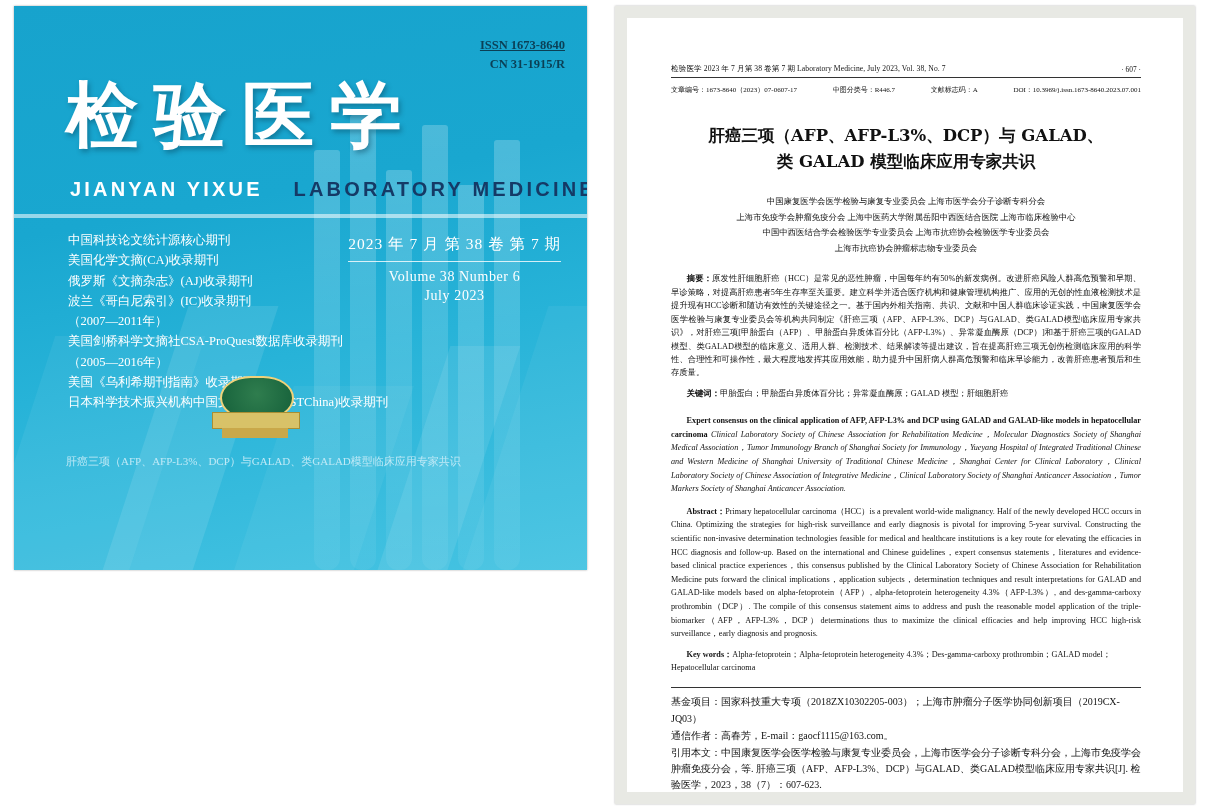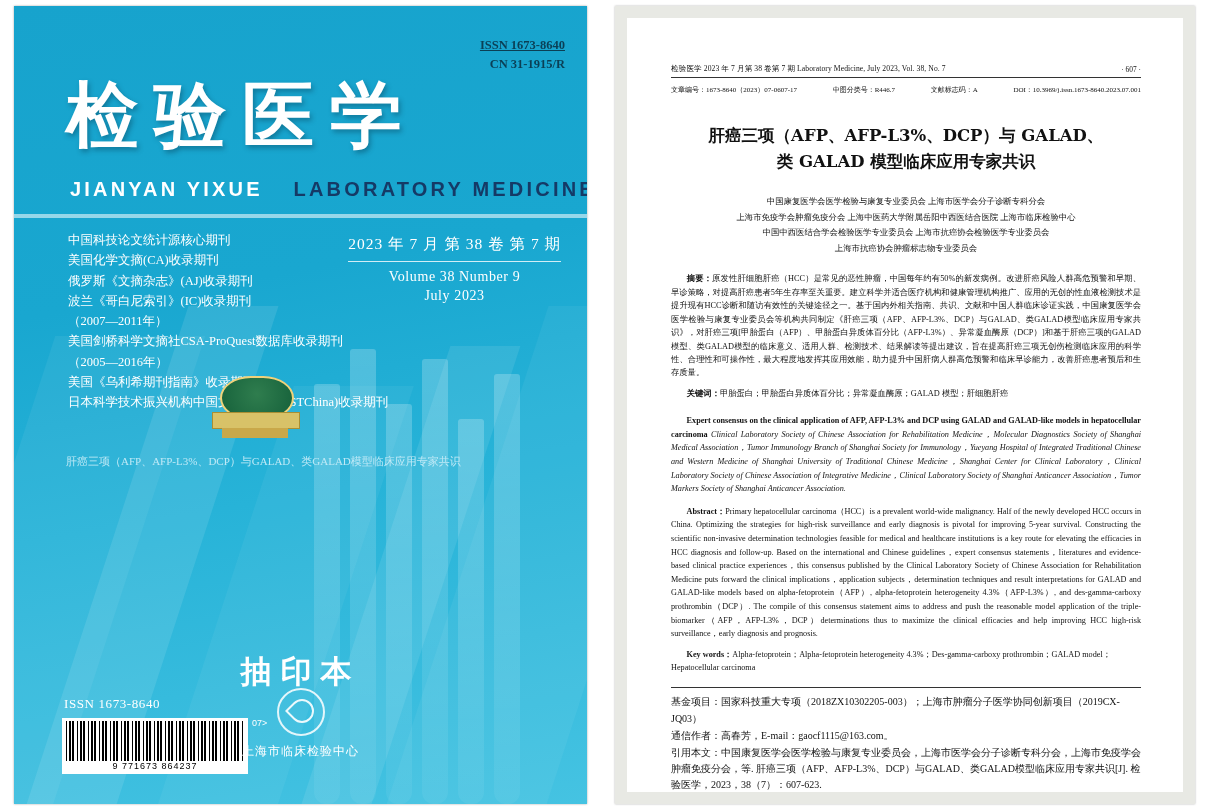--- a/index.html
+++ b/index.html
@@ -1,21 +1,21 @@
 <!DOCTYPE html>
 <html><head>
 <meta charset="utf-8">
 <style>
   html,body{margin:0;padding:0;background:#ffffff;}
   body{width:1209px;height:810px;font-family:"Liberation Sans",sans-serif;overflow:hidden;}
   .stage{position:relative;width:1209px;height:810px;}
 
   
   .cover{
-    position:absolute;left:14px;top:6px;width:573px;height:798px;
+    position:absolute;left:14px;top:6px;width:573px;height:564px;
     background:#19a5cf;
     background:linear-gradient(170deg,#17a3cd 0%,#19a7d0 35%,#27b3d8 60%,#45c3e2 100%);
     overflow:hidden;
     box-shadow:0 0 2px rgba(0,0,0,.35);
   }
   .cover-inner{position:absolute;inset:0;}
   
   .pane{position:absolute;background:rgba(255,255,255,.06);transform:skewX(-18deg);}
   .pane.p1{left:-40px;top:330px;width:150px;height:500px;}
   .pane.p2{left:90px;top:300px;width:90px;height:520px;background:rgba(255,255,255,.1);}
@@ -156,21 +156,21 @@
       <div>波兰《哥白尼索引》(IC)收录期刊</div>
       <div>（2007—2011年）</div>
       <div>美国剑桥科学文摘社CSA-ProQuest数据库收录期刊</div>
       <div>（2005—2016年）</div>
       <div>美国《乌利希期刊指南》收录期刊</div>
       <div>日本科学技术振兴机构中国文献数据库(JSTChina)收录期刊</div>
     </div>
 
     <div class="issue">
       <div class="cnline">2023 年 7 月      第 38 卷      第 7 期</div>
-      <div class="enline">Volume 38  Number 9</div>
+      <div class="enline">Volume 38  Number 6</div>
       <div class="enline2">July 2023</div>
     </div>
 
     <div class="emblem">
       <div class="ring"></div>
       <div class="bar"></div>
       <div class="bar2"></div>
     </div>
 
     <div class="sub-title">肝癌三项（AFP、AFP-L3%、DCP）与GALAD、类GALAD模型临床应用专家共识</div>

